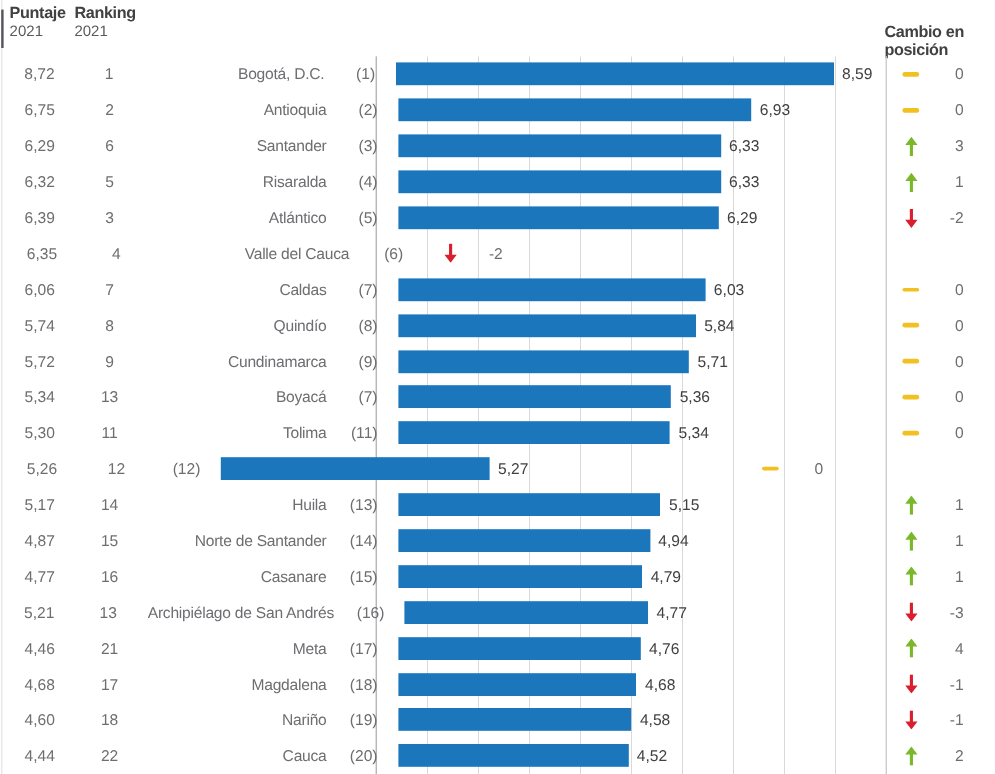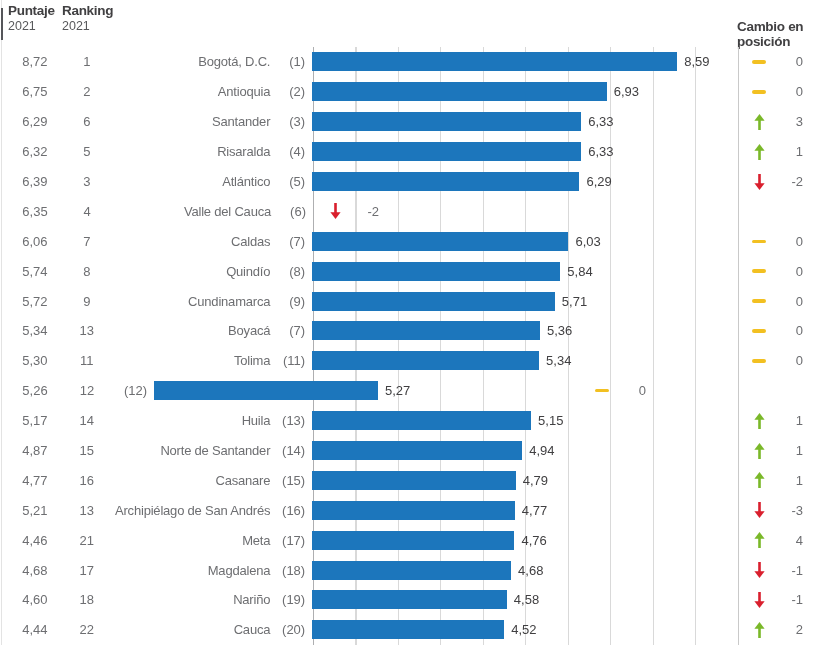--- a/index.html
+++ b/index.html
@@ -23,21 +23,21 @@
   
   .grid {
     position:absolute; left:313px; top:47px; width:426px; height:598px;
     background:repeating-linear-gradient(to right, #d9d9d9 0px, #d9d9d9 1px, transparent 1px, transparent 42.5px);
   }
   .axis-left  { position:absolute; left:313px; top:47px; width:1px; height:598px; background:#aeafb1; }
   .axis-right { position:absolute; left:738px; top:47px; width:1px; height:598px; background:#c9c9c9; }
 
   
   .rows { position:absolute; left:0; top:47px; width:829px; }
-  .row { display:flex; align-items:center; height:29.9px; }
+  .row { display:flex; align-items:center; height:29.9px;gap:10px; }
   .c-score { width:54px; margin-left:8px; text-align:center; font-size:13px; color:#6d6e71; }
   .c-rank  { width:50px; text-align:center; font-size:13px; color:#6d6e71; }
   .c-name  { width:159px; text-align:right; font-size:13px; color:#6d6e71; white-space:nowrap; letter-spacing:-0.2px; }
   .c-paren { width:42px; text-align:right; font-size:13px; color:#6d6e71; padding-right:7px; }
   .c-chart { width:426px; display:flex; align-items:center; position:relative; }
   .bar { height:19px; background:#1c76bc; }
   .bar-label { font-weight:normal; font-size:13px; color:#414042; margin-left:7px; white-space:nowrap; }
   .c-change { width:92px; display:flex; align-items:center; }
   .arrow-slot { width:44px; display:flex; justify-content:center; align-items:center; }
   .num-slot { width:48px; text-align:right; padding-right:26px; font-size:13px; color:#6d6e71; }

